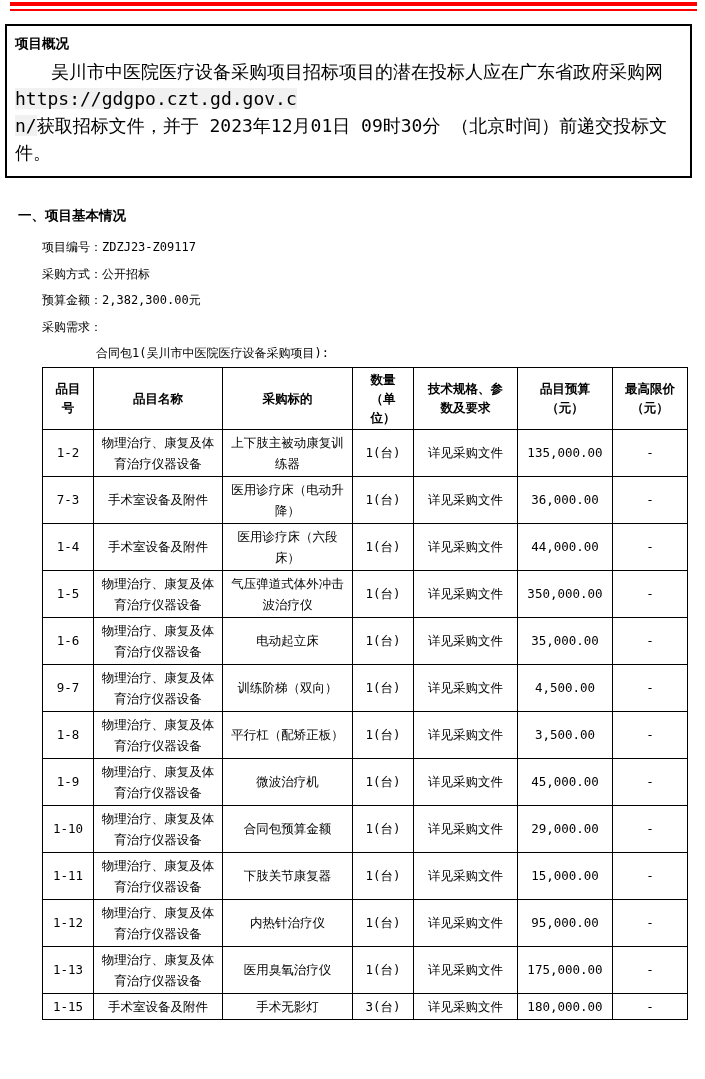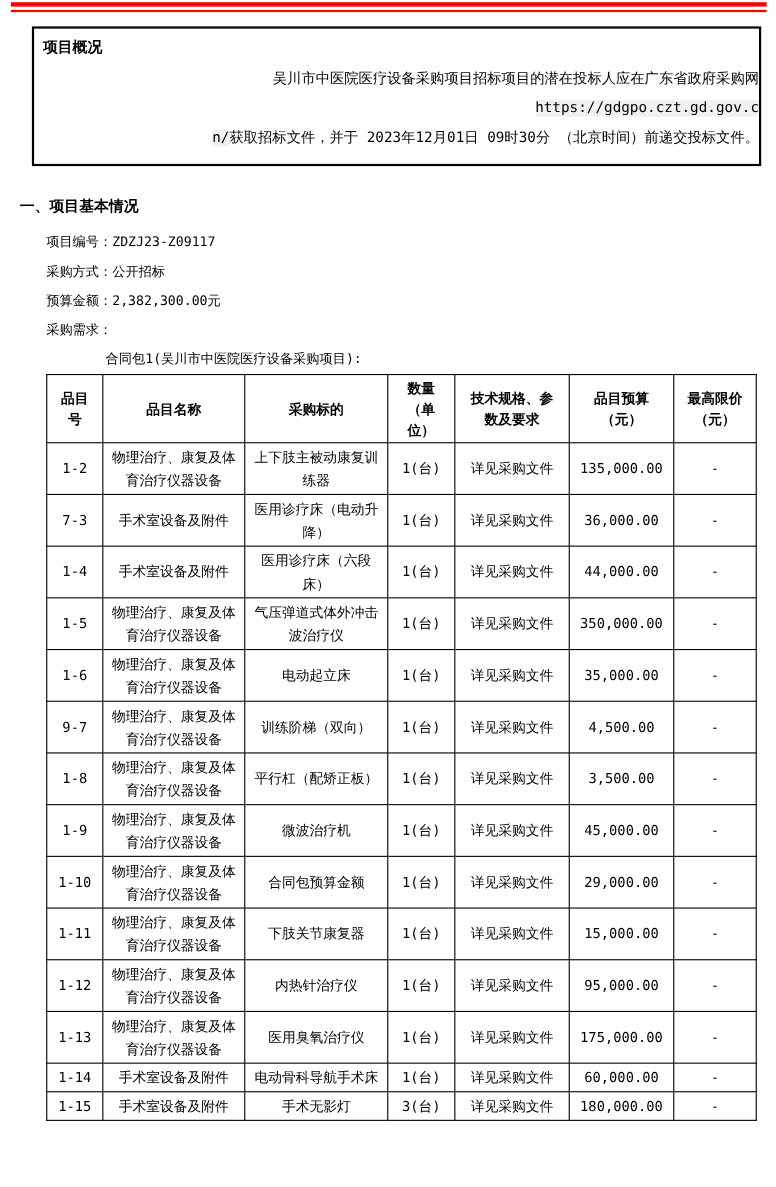--- a/index.html
+++ b/index.html
@@ -9,31 +9,31 @@
     overflow: hidden;
     font-family: "DejaVu Sans Mono", "DejaVu Sans", "Liberation Sans", monospace, sans-serif;
     color: #000000;
   }
   
   .rule-thick { height: 4px; background: #fe0000; margin: 2px 8px 0 10px; }
   .rule-thin  { height: 2px; background: #fe0000; margin: 3px 8px 0 10px; }
 
   
   .overview-box {
-    margin: 13px 13px 0 29px;
+    margin: 13px 13px 0 5px;
     border: 2px solid #000;
-    padding: 9px 0 10px 8px;
+    padding: 9px 22px 10px 8px;
   }
   .overview-title {
     font-weight: bold;
     font-size: 13.5px;
     line-height: 17px;
     margin-bottom: 6px;
   }
-  .overview-para { font-size: 13px; line-height: 27px; text-align: right; }
+  .overview-para { font-size: 18px; line-height: 27px; }
   .url-hl { background: #f1f1f1; }
 
   
   .section-title {
     margin: 28px 0 0 18px;
     font-weight: bold;
     font-size: 13.5px;
     line-height: 18px;
   }
 
@@ -238,29 +238,20 @@
         <td class="c-no">1-13</td>
         <td class="c-name">物理治疗、康复及体
 育治疗仪器设备</td>
         <td class="c-target">医用臭氧治疗仪</td>
         <td class="c-qty">1(台)</td>
         <td class="c-spec">详见采购文件</td>
         <td class="c-budget">175,000.00</td>
         <td class="c-cap">-</td>
       </tr>
       <tr>
-        <td class="c-no">1-14</td>
-        <td class="c-name">手术室设备及附件</td>
-        <td class="c-target">电动骨科导航手术床</td>
-        <td class="c-qty">1(台)</td>
-        <td class="c-spec">详见采购文件</td>
-        <td class="c-budget">60,000.00</td>
-        <td class="c-cap">-</td>
-      </tr>
-      <tr>
         <td class="c-no">1-15</td>
         <td class="c-name">手术室设备及附件</td>
         <td class="c-target">手术无影灯</td>
         <td class="c-qty">3(台)</td>
         <td class="c-spec">详见采购文件</td>
         <td class="c-budget">180,000.00</td>
         <td class="c-cap">-</td>
       </tr>
     </tbody>
 </table>

